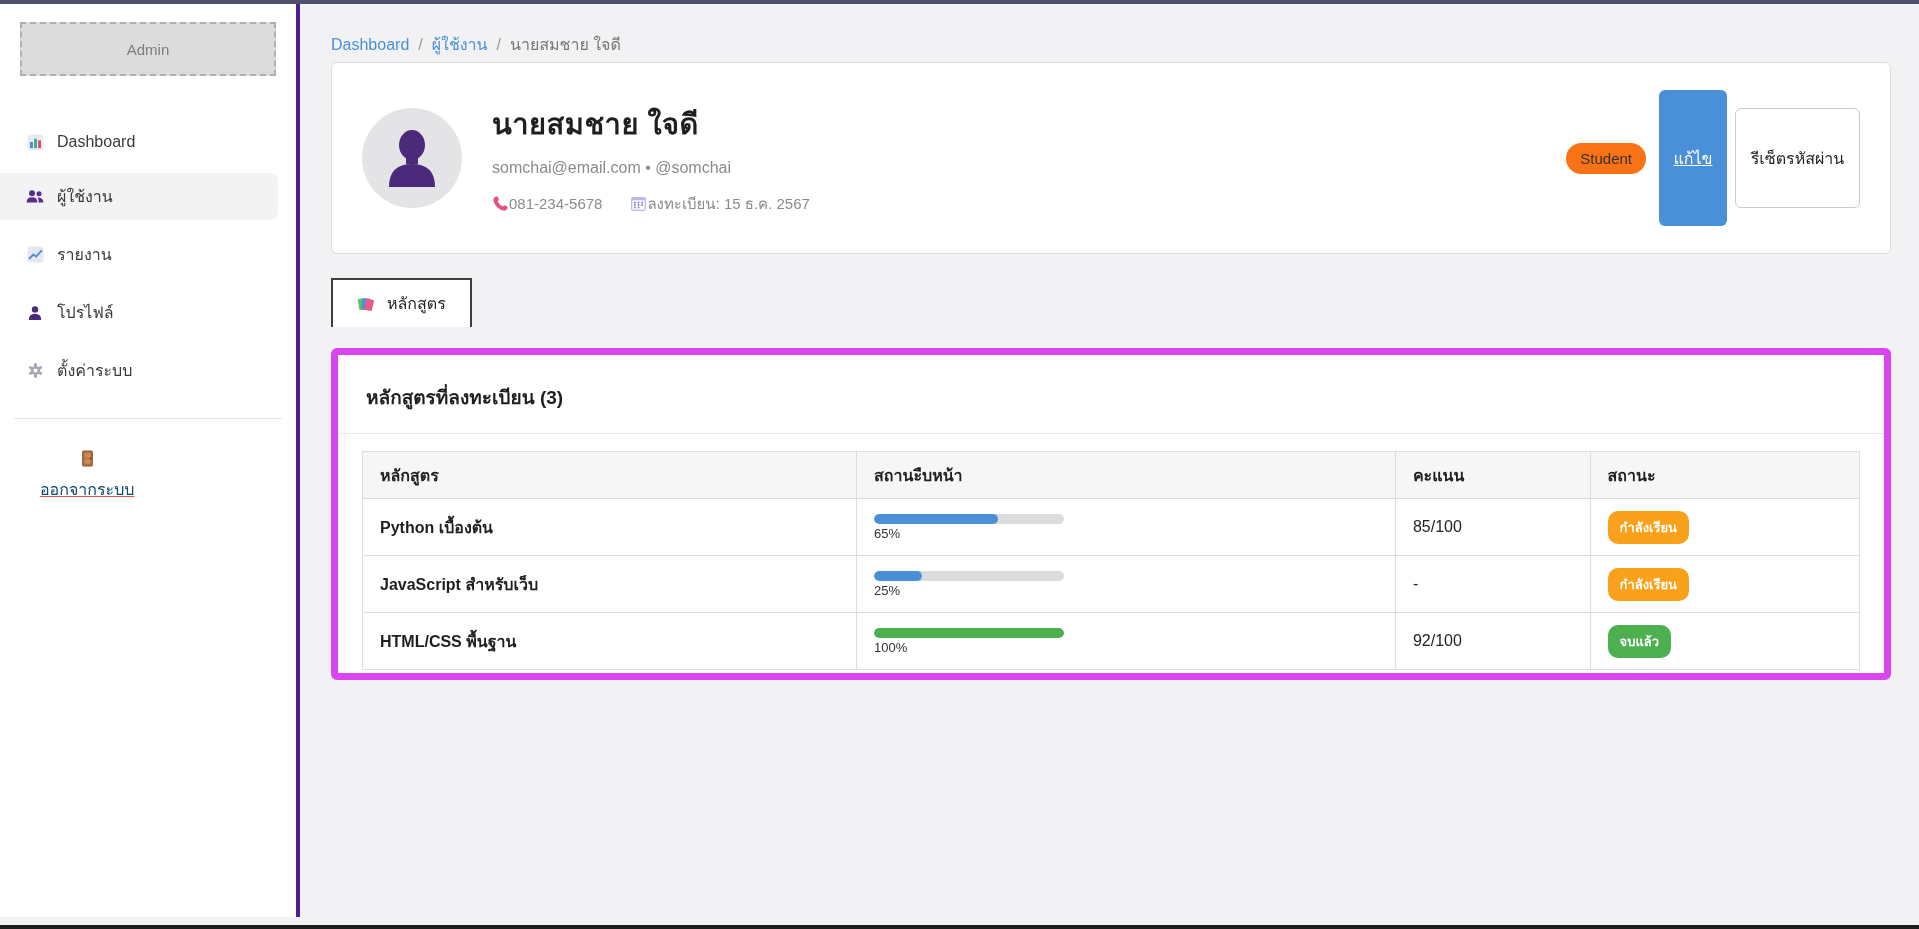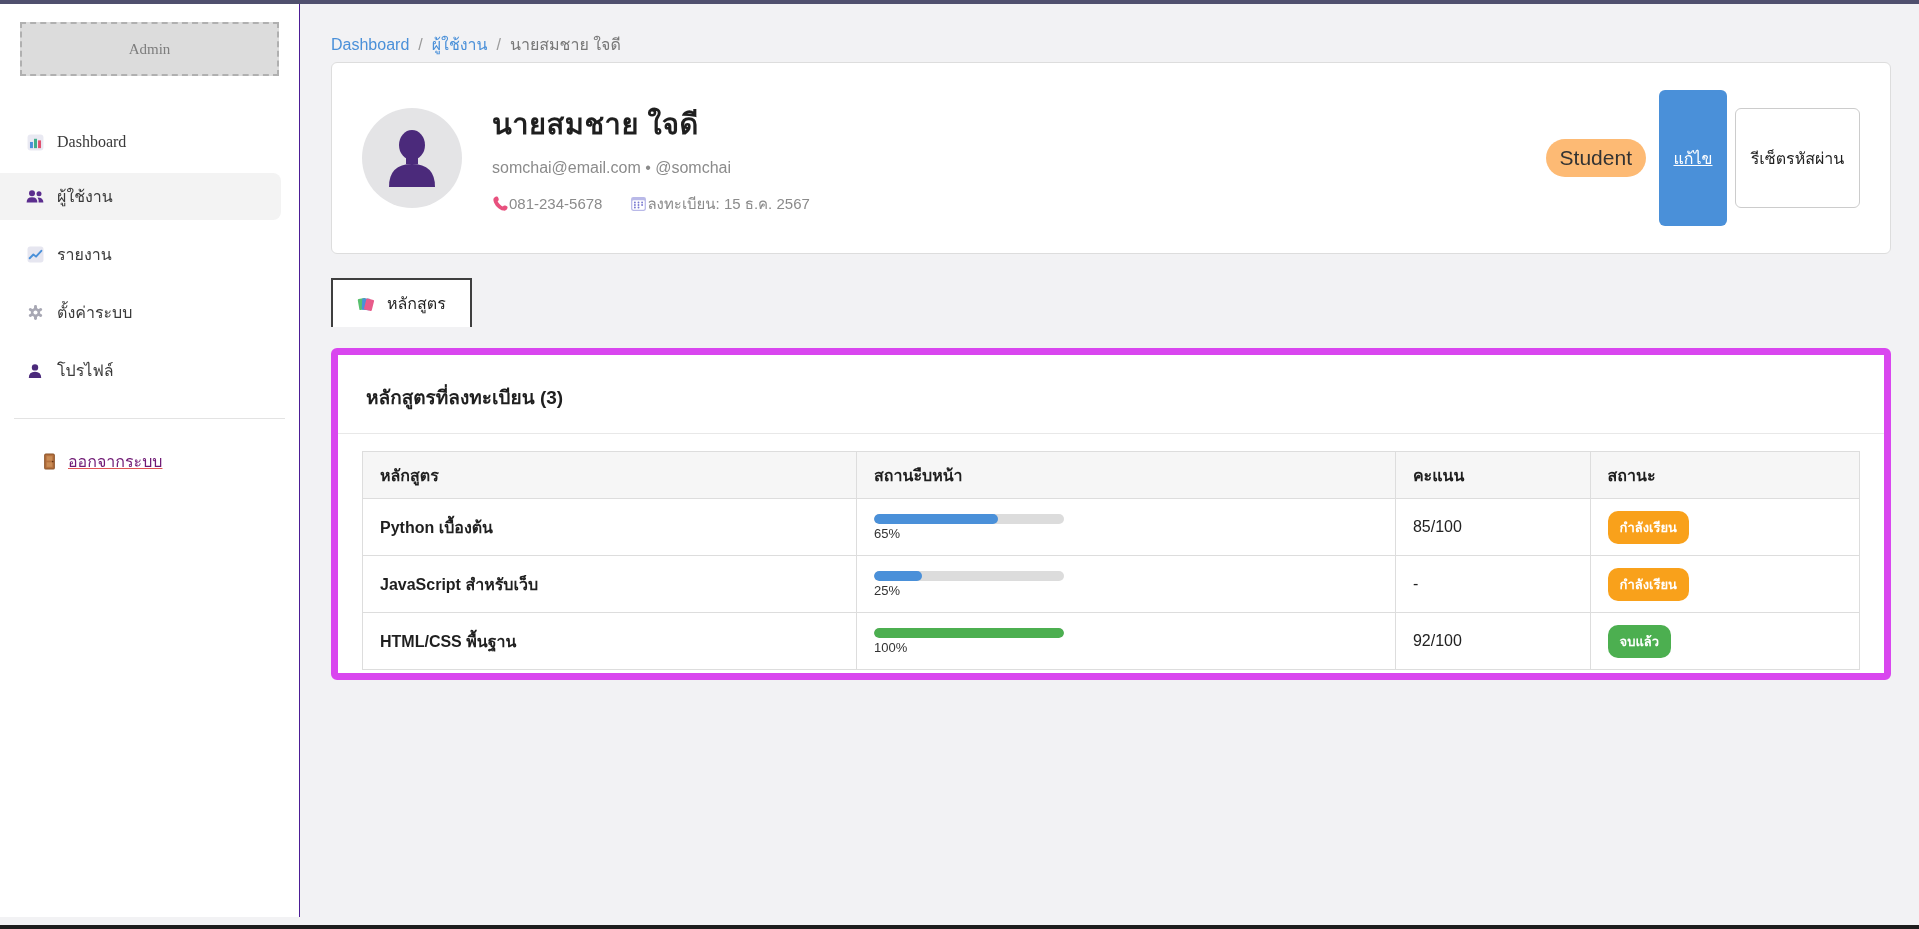--- a/index.html
+++ b/index.html
@@ -10,21 +10,21 @@
     position: relative;
     overflow: hidden;
     color: #222;
   }
   .topbar { position: absolute; top: 0; left: 0; right: 0; height: 4px; background: #50506e; }
   .bottombar { position: absolute; bottom: 0; left: 0; right: 0; height: 4px; background: #1d1d1d; }
 
   
   .sidebar {
     position: absolute; top: 4px; bottom: 12px; left: 0; width: 300px;
-    background: #ffffff; border-right: 1px solid #4c1d95; font-family: Liberation Serif, serif;
+    background: #ffffff; border-right: 4px solid #4c1d95;
   }
   .admin-box {
     margin: 18px 20px 0 20px; height: 54px;
     background: #dcdcdc; border: 2px dashed #b0b0b0;
     display: flex; align-items: center; justify-content: center;
     color: #7d7d7d; font-size: 15px;
   }
   .nav { margin-top: 46px; padding-right: 18px; }
   .nav-item {
     display: flex; align-items: center; gap: 13px;
@@ -32,22 +32,22 @@
     font-size: 16px; color: #3a3a3a; cursor: pointer;
     border-radius: 0 8px 8px 0;
   }
   .nav-item.active { background: #f3f3f3; }
   .nav-icon { width: 18px; height: 17px; display: inline-flex; align-items: center; justify-content: center; flex: 0 0 18px; }
   .nav-icon svg { display: block; }
   .nav-divider { height: 1px; background: #e3e3e3; margin: 24px 14px 0 14px; }
   .logout-link {
     display: inline-flex; align-items: center; gap: 10px;
     margin: 30px 0 0 40px;
-    color: #701a75; font-size: 16px; text-decoration: underline;
-    text-decoration-color: #e05353; cursor: pointer;
+    color: #0c4a6e; font-size: 16px; text-decoration: underline;
+    text-decoration-color: #e05353; cursor: pointer; flex-direction: column;
   }
 
   
   .main { position: absolute; top: 4px; bottom: 4px; left: 301px; right: 0; background: #f2f2f4; }
   .breadcrumb { margin: 28px 0 0 30px; font-size: 16px; }
   .crumb-link { color: #4a90d9; text-decoration: none; cursor: pointer; }
   .crumb-sep { color: #9a9a9a; margin: 0 9px; }
   .crumb-current { color: #777; }
 
   .profile-card {
@@ -57,21 +57,21 @@
   }
   .avatar { width: 100px; height: 100px; flex: 0 0 100px; }
   .profile-info { flex: 1; }
   .profile-name { font-size: 29px; font-weight: bold; color: #1f1f1f; letter-spacing: .5px; }
   .profile-email { margin-top: 12px; color: #8b8b8b; font-size: 16px; }
   .profile-meta { margin-top: 15px; display: flex; align-items: center; gap: 28px; color: #8b8b8b; font-size: 15px; }
   .meta-item { display: inline-flex; align-items: center; gap: 0; }
   .meta-icon { width: 17px; height: 17px; display: inline-flex; }
   .profile-actions { display: flex; align-items: center; gap: 8px; }
   .role-badge {
-    background: #fdba74; color: #333; font-size: 21px;
+    background: #f97316; color: #333; font-size: 15px;
     padding: 7px 14px; border-radius: 999px; margin-right: 5px; white-space: nowrap;
   }
   .edit-btn {
     width: 68px; height: 136px; background: #4a90d9; border: none; border-radius: 6px;
     color: #fff; font-size: 16px; text-decoration: underline; cursor: pointer;
     display: flex; align-items: center; justify-content: center;
   }
   .reset-btn {
     width: 125px; height: 100px; background: #fff; border: 1px solid #cccccc; border-radius: 6px;
     color: #1f1f1f; font-size: 16px; cursor: pointer;
@@ -146,40 +146,40 @@
     <span class="nav-icon">
           <svg width="17" height="17" viewBox="0 0 16 16">
             <rect x="0.5" y="0.5" width="15" height="15" rx="2.5" fill="#e6e6f0"></rect>
             <path d="M2.5 11.5 L6 8 L8.5 10 L13.5 4.5" stroke="#4a90d9" stroke-width="1.8" fill="none" stroke-linecap="round" stroke-linejoin="round"></path>
           </svg>
         </span>
     <span>รายงาน</span>
   </div>
       <div class="nav-item">
     <span class="nav-icon">
+          <svg width="16" height="16" viewBox="0 0 16 16" fill="#4b2a7b">
+            <circle cx="8" cy="4.4" r="3.2"></circle>
+            <path d="M1.8 15 Q1.8 8.7 8 8.7 Q14.2 8.7 14.2 15 Z"></path>
+          </svg>
+        </span>
+    <span>โปรไฟล์</span>
+  </div>
+      <div class="nav-item">
+    <span class="nav-icon">
           <svg width="17" height="17" viewBox="0 0 16 16">
             <g fill="#a8a8b4">
               <rect x="6.6" y="1" width="2.8" height="14" rx="1.3"></rect>
               <rect x="6.6" y="1" width="2.8" height="14" rx="1.3" transform="rotate(60 8 8)"></rect>
               <rect x="6.6" y="1" width="2.8" height="14" rx="1.3" transform="rotate(120 8 8)"></rect>
               <circle cx="8" cy="8" r="4.3"></circle>
             </g>
             <circle cx="8" cy="8" r="1.9" fill="#fff"></circle>
           </svg>
         </span>
     <span>ตั้งค่าระบบ</span>
-  </div>
-      <div class="nav-item">
-    <span class="nav-icon">
-          <svg width="16" height="16" viewBox="0 0 16 16" fill="#4b2a7b">
-            <circle cx="8" cy="4.4" r="3.2"></circle>
-            <path d="M1.8 15 Q1.8 8.7 8 8.7 Q14.2 8.7 14.2 15 Z"></path>
-          </svg>
-        </span>
-    <span>โปรไฟล์</span>
   </div>
     </div>
   <div class="nav-divider"></div>
   <a class="logout-link">
     <span class="nav-icon" id="logout-icon">
         <svg width="15" height="17" viewBox="0 0 14 16">
           <rect x="2.5" y="1" width="9" height="14" rx="1" fill="#b5713f" stroke="#8a5227"></rect>
           <rect x="4.3" y="3" width="5.4" height="4.2" fill="#c98c55"></rect>
           <rect x="4.3" y="8.8" width="5.4" height="4.2" fill="#c98c55"></rect>
           <circle cx="10" cy="8" r="0.8" fill="#5e3415"></circle>

